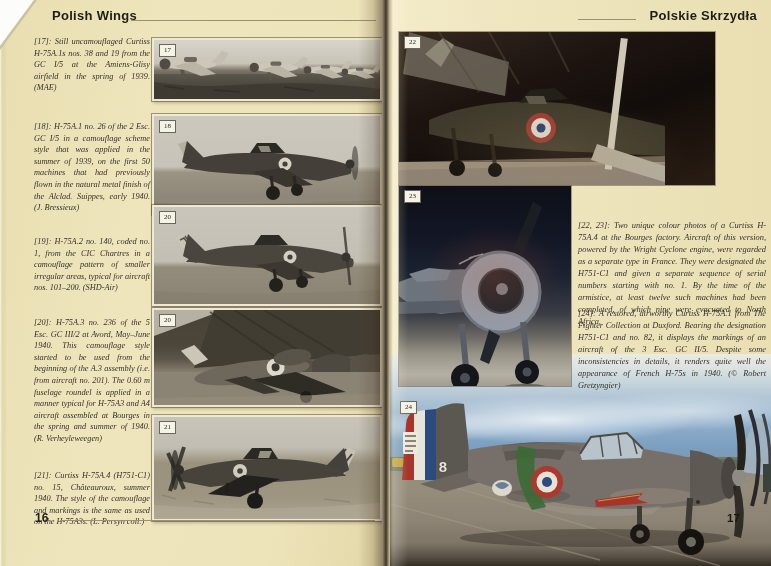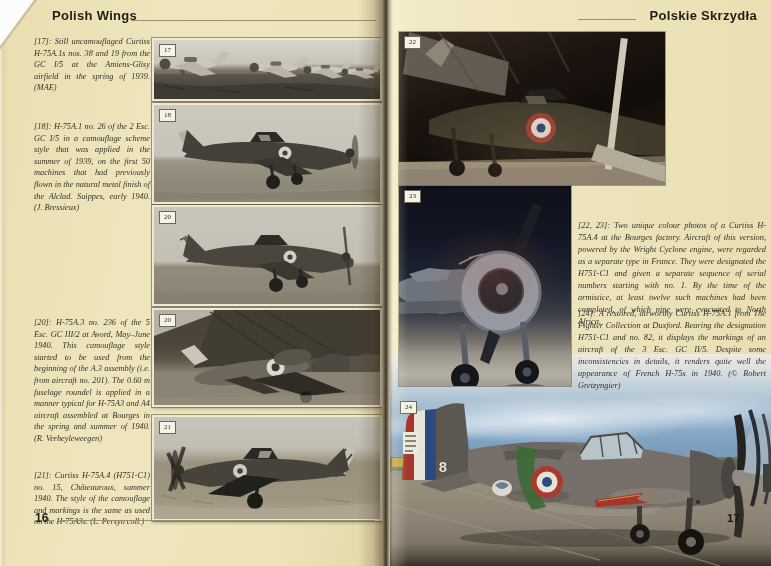--- a/index.html
+++ b/index.html
@@ -47,30 +47,30 @@
   figure{margin:0;position:absolute;overflow:hidden;}
   .photo-bw{border:2px solid #efe9d4;box-shadow:0 0 0 1px rgba(90,80,58,.55),1px 2px 3px rgba(60,50,30,.30);}
   .photo-col{box-shadow:0 0 0 1px rgba(70,58,42,.45);}
   figure svg{position:absolute;left:0;top:0;display:block;}
   .tag{position:absolute;left:5px;top:4px;width:15px;height:11px;z-index:4;
     background:#f5f2e6;border:1px solid #6b665a;color:#2c2822;
     font-family:"Liberation Serif",serif;font-size:7px;line-height:11px;text-align:center;font-style:normal;}
   
   .p17{left:152px;top:38px;width:226px;height:59px;
     background:linear-gradient(180deg,#d8d4ca 0%,#c7c3b7 40%,#7a7366 52%,#544f45 72%,#423e36 100%);}
-  .p18{left:152px;top:103px;width:226px;height:97px;
+  .p18{left:152px;top:114px;width:226px;height:97px;
     background:linear-gradient(180deg,#ccc8be 0%,#c7c3b9 52%,#9a9484 58%,#8e8779 84%,#968f80 100%);}
   .p19{left:152px;top:205px;width:226px;height:97px;
     background:linear-gradient(180deg,#c9c5bb 0%,#c3bfb4 56%,#938c7c 62%,#8a8373 100%);}
   .p20{left:152px;top:308px;width:226px;height:95px;
     background:linear-gradient(180deg,#474136 0%,#4d473b 38%,#5c564a 52%,#897f6f 66%,#948a7a 100%);}
   .p21{left:152px;top:415px;width:226px;height:102px;
     background:linear-gradient(180deg,#c8c4ba 0%,#c1bdb2 30%,#9a927e 45%,#9d9580 78%,#aba390 100%);}
   
-  .p22{left:17px;top:32px;width:266px;height:153px;z-index:2;
+  .p22{left:17px;top:32px;width:316px;height:153px;z-index:2;
     background:linear-gradient(160deg,#35281f 0%,#1d1410 35%,#120d0a 60%,#1c130d 78%,#2a1d13 100%);}
   .p22::after{content:"";position:absolute;inset:0;
     background:radial-gradient(60% 50% at 50% 78%,rgba(180,150,110,.18),transparent 70%);}
   .p23{left:17px;top:186px;width:172px;height:200px;z-index:2;
     background:linear-gradient(180deg,#0d1018 0%,#131725 26%,#1d2331 46%,#3a3d46 64%,#6e6b66 76%,#989387 84%,#b5b0a4 94%,#a29d90 100%);}
   .p23::after{content:"";position:absolute;inset:0;
     background:radial-gradient(55% 35% at 55% 45%,rgba(190,80,50,.22),transparent 72%);}
   .p24{left:8px;top:354px;width:381px;height:212px;z-index:1;
     background:linear-gradient(180deg,#eceae2 0%,#dde3e2 6%,#c2d1da 15%,#a3bcd1 25%,#8aabc8 35%,#7b9fc0 44%,#7e99ac 50%,#8e8d7e 55%,#968d7d 62%,#8d8475 78%,#7f7668 89%,#564e42 96%,#332d25 100%);}
   .p24::before{content:"";position:absolute;inset:0;z-index:1;
@@ -86,20 +86,21 @@
 <body>
 
 <div id="book">
 
   <div class="page left">
     <div class="hdr hdr-left">Polish Wings</div>
     <div class="rule rule-hdr-left"></div>
 
     <div class="cap cap17">[17]: Still uncamouflaged Curtiss H-75A.1s nos. 38 and 19 from the GC I/5 at the Amiens-Glisy airfield in the spring of 1939. (MAE)</div>
     <div class="cap cap18">[18]: H-75A.1 no. 26 of the 2 Esc. GC I/5 in a camouflage scheme style that was applied in the summer of 1939, on the first 50 machines that had previously flown in the natural metal finish of the Alclad. Suippes, early 1940. (J. Bressieux)</div>
+    <div class="cap cap19">[19]: H-75A.2 no. 140, coded no. 1, from the CIC Chartres in a camouflage pattern of smaller irregular areas, typical for aircraft nos. 101–200. (SHD-Air)</div>
     <div class="cap cap20">[20]: H-75A.3 no. 236 of the 5 Esc. GC III/2 at Avord, May–June 1940. This camouflage style started to be used from the beginning of the A.3 assembly (i.e. from aircraft no. 201). The 0.60 m fuselage roundel is applied in a manner typical for H-75A3 and A4 aircraft assembled at Bourges in the spring and summer of 1940. (R. Verheyleweegen)</div>
     <div class="cap cap21">[21]: Curtiss H-75A.4 (H751-C1) no. 15, Châteauroux, summer 1940. The style of the camouflage and markings is the same as used on the H-75A3s. (L. Persyn coll.)</div>
 
     <figure class="photo-bw p17">
       <svg width="226" height="59" viewBox="0 0 226 59">
         <defs>
           <g id="plrow">
             <ellipse cx="30" cy="10" rx="27" ry="5.5" fill="#ccc7b9"></ellipse>
             <path d="M52,8 l10,-11 7,2 -8,12 z" fill="#c3beb0"></path>
             <path d="M14,12 l27,10 15,-2 -23,-13 z" fill="#b9b4a6"></path>

